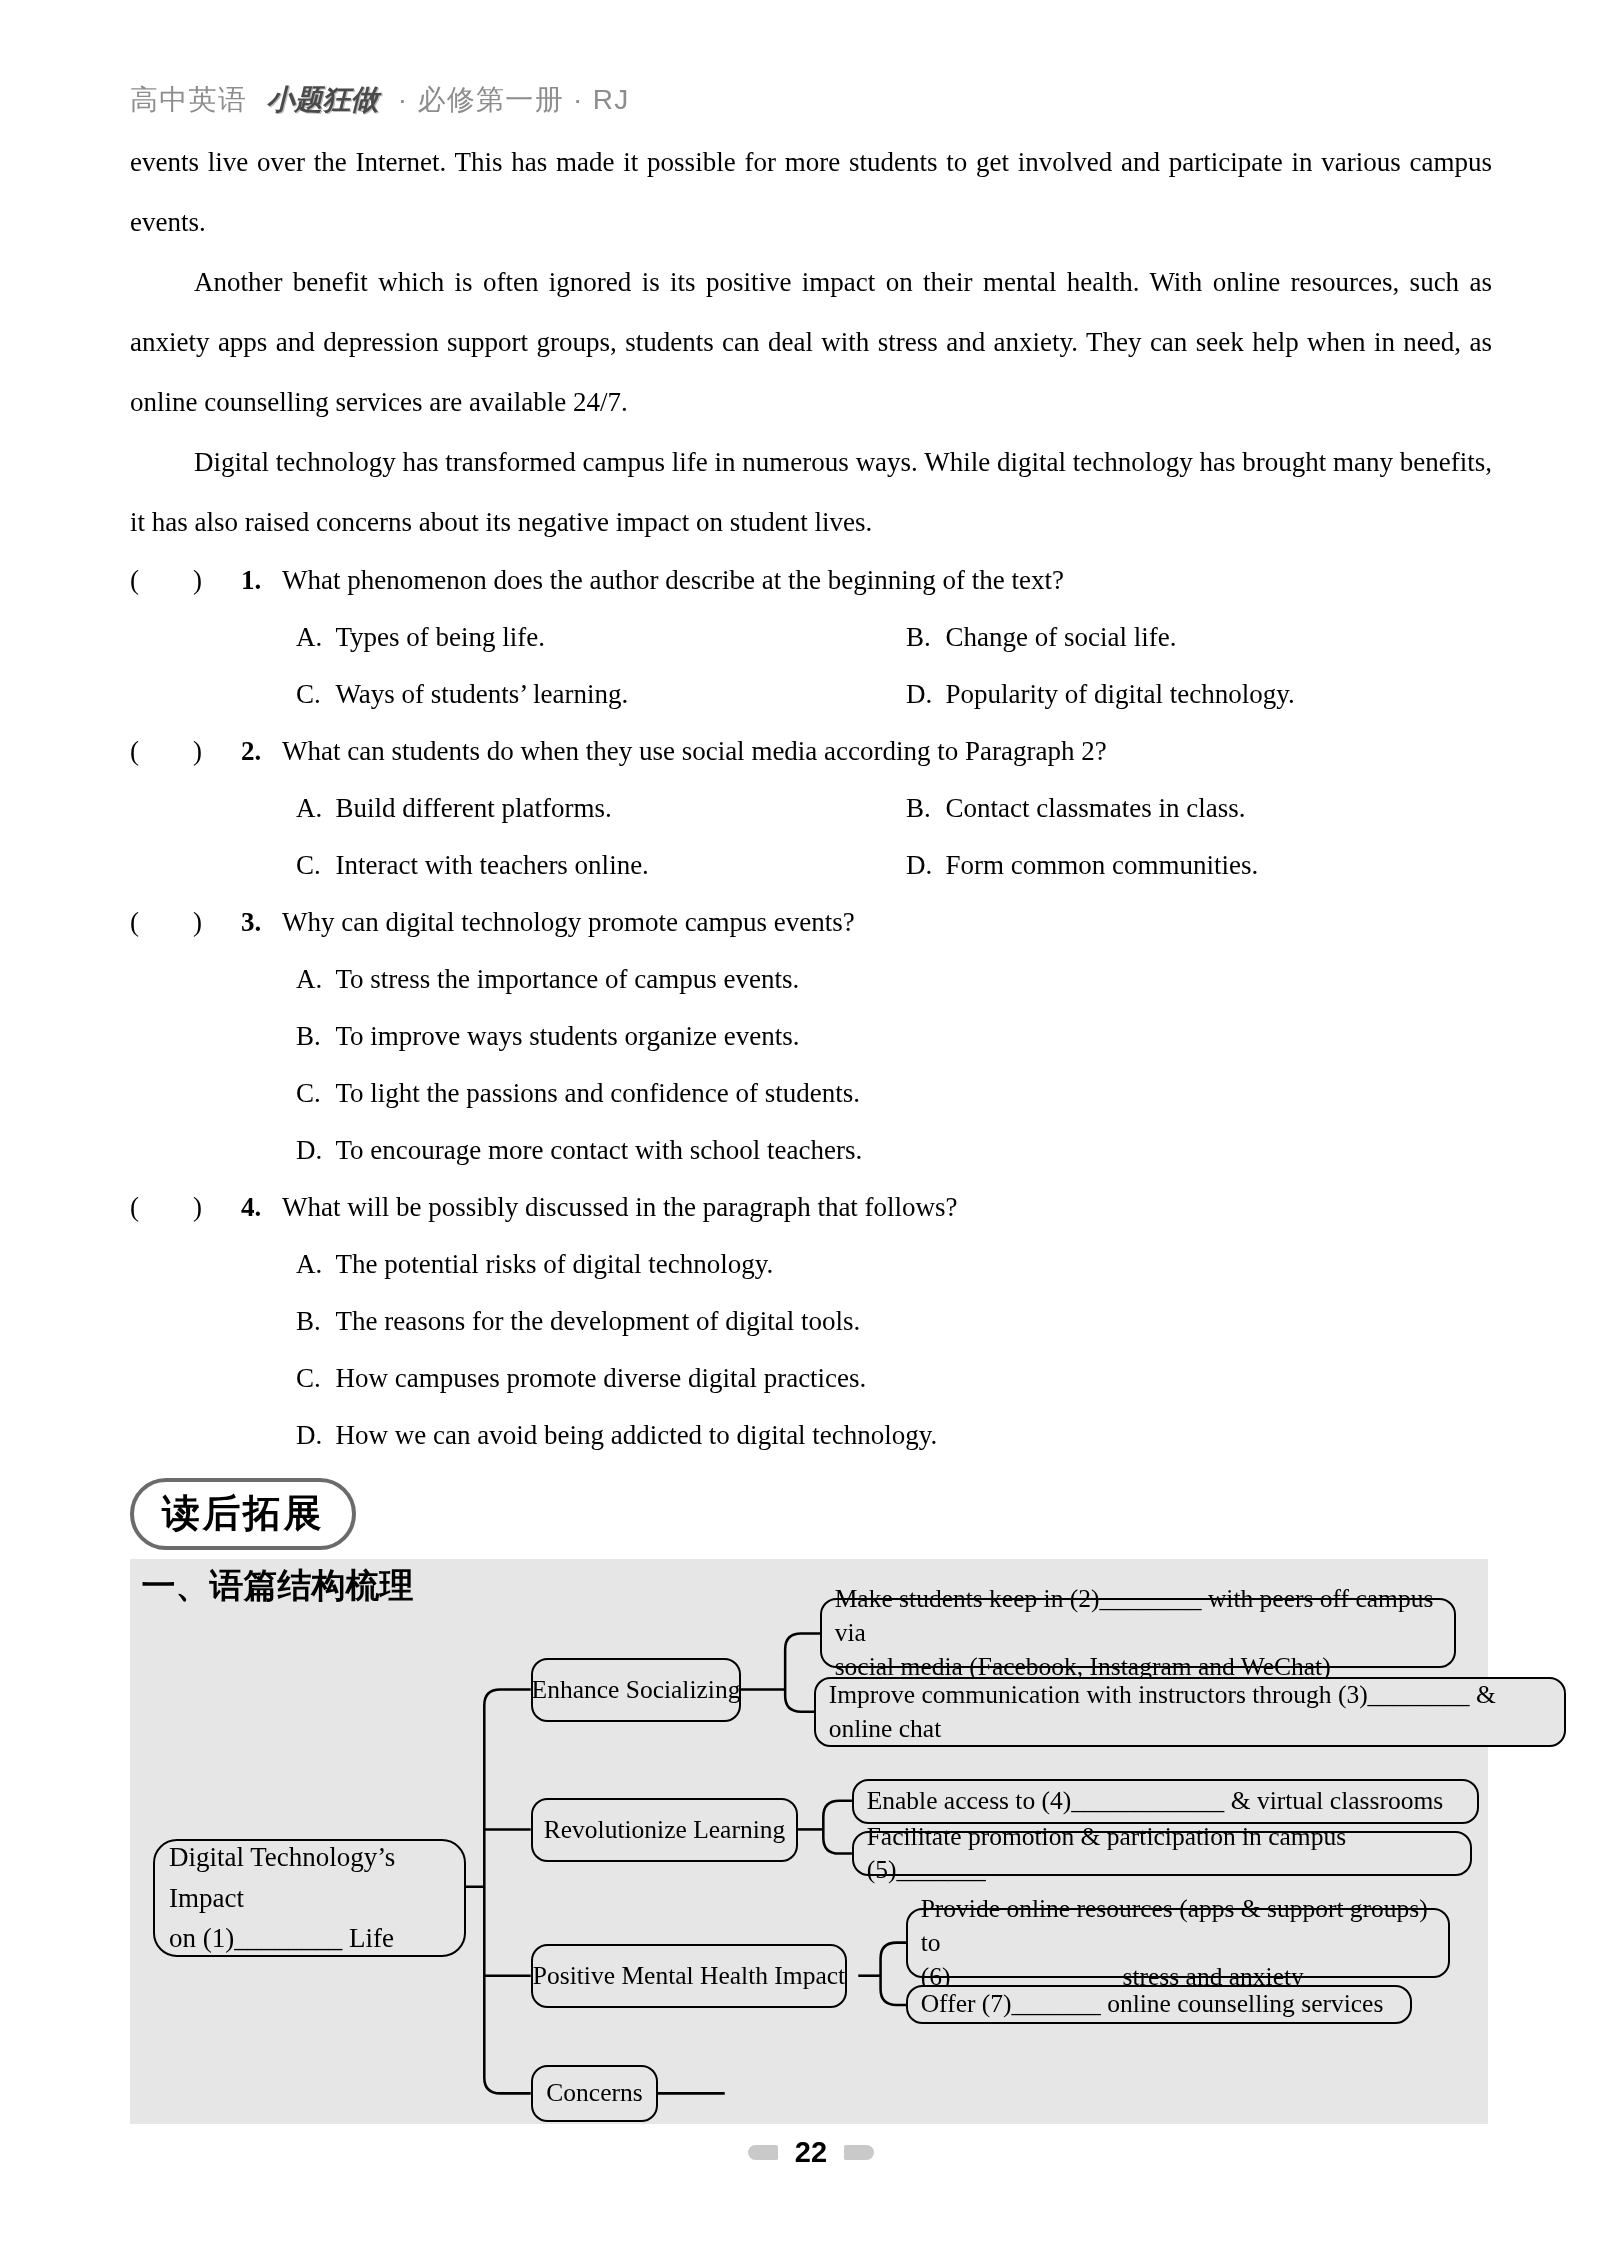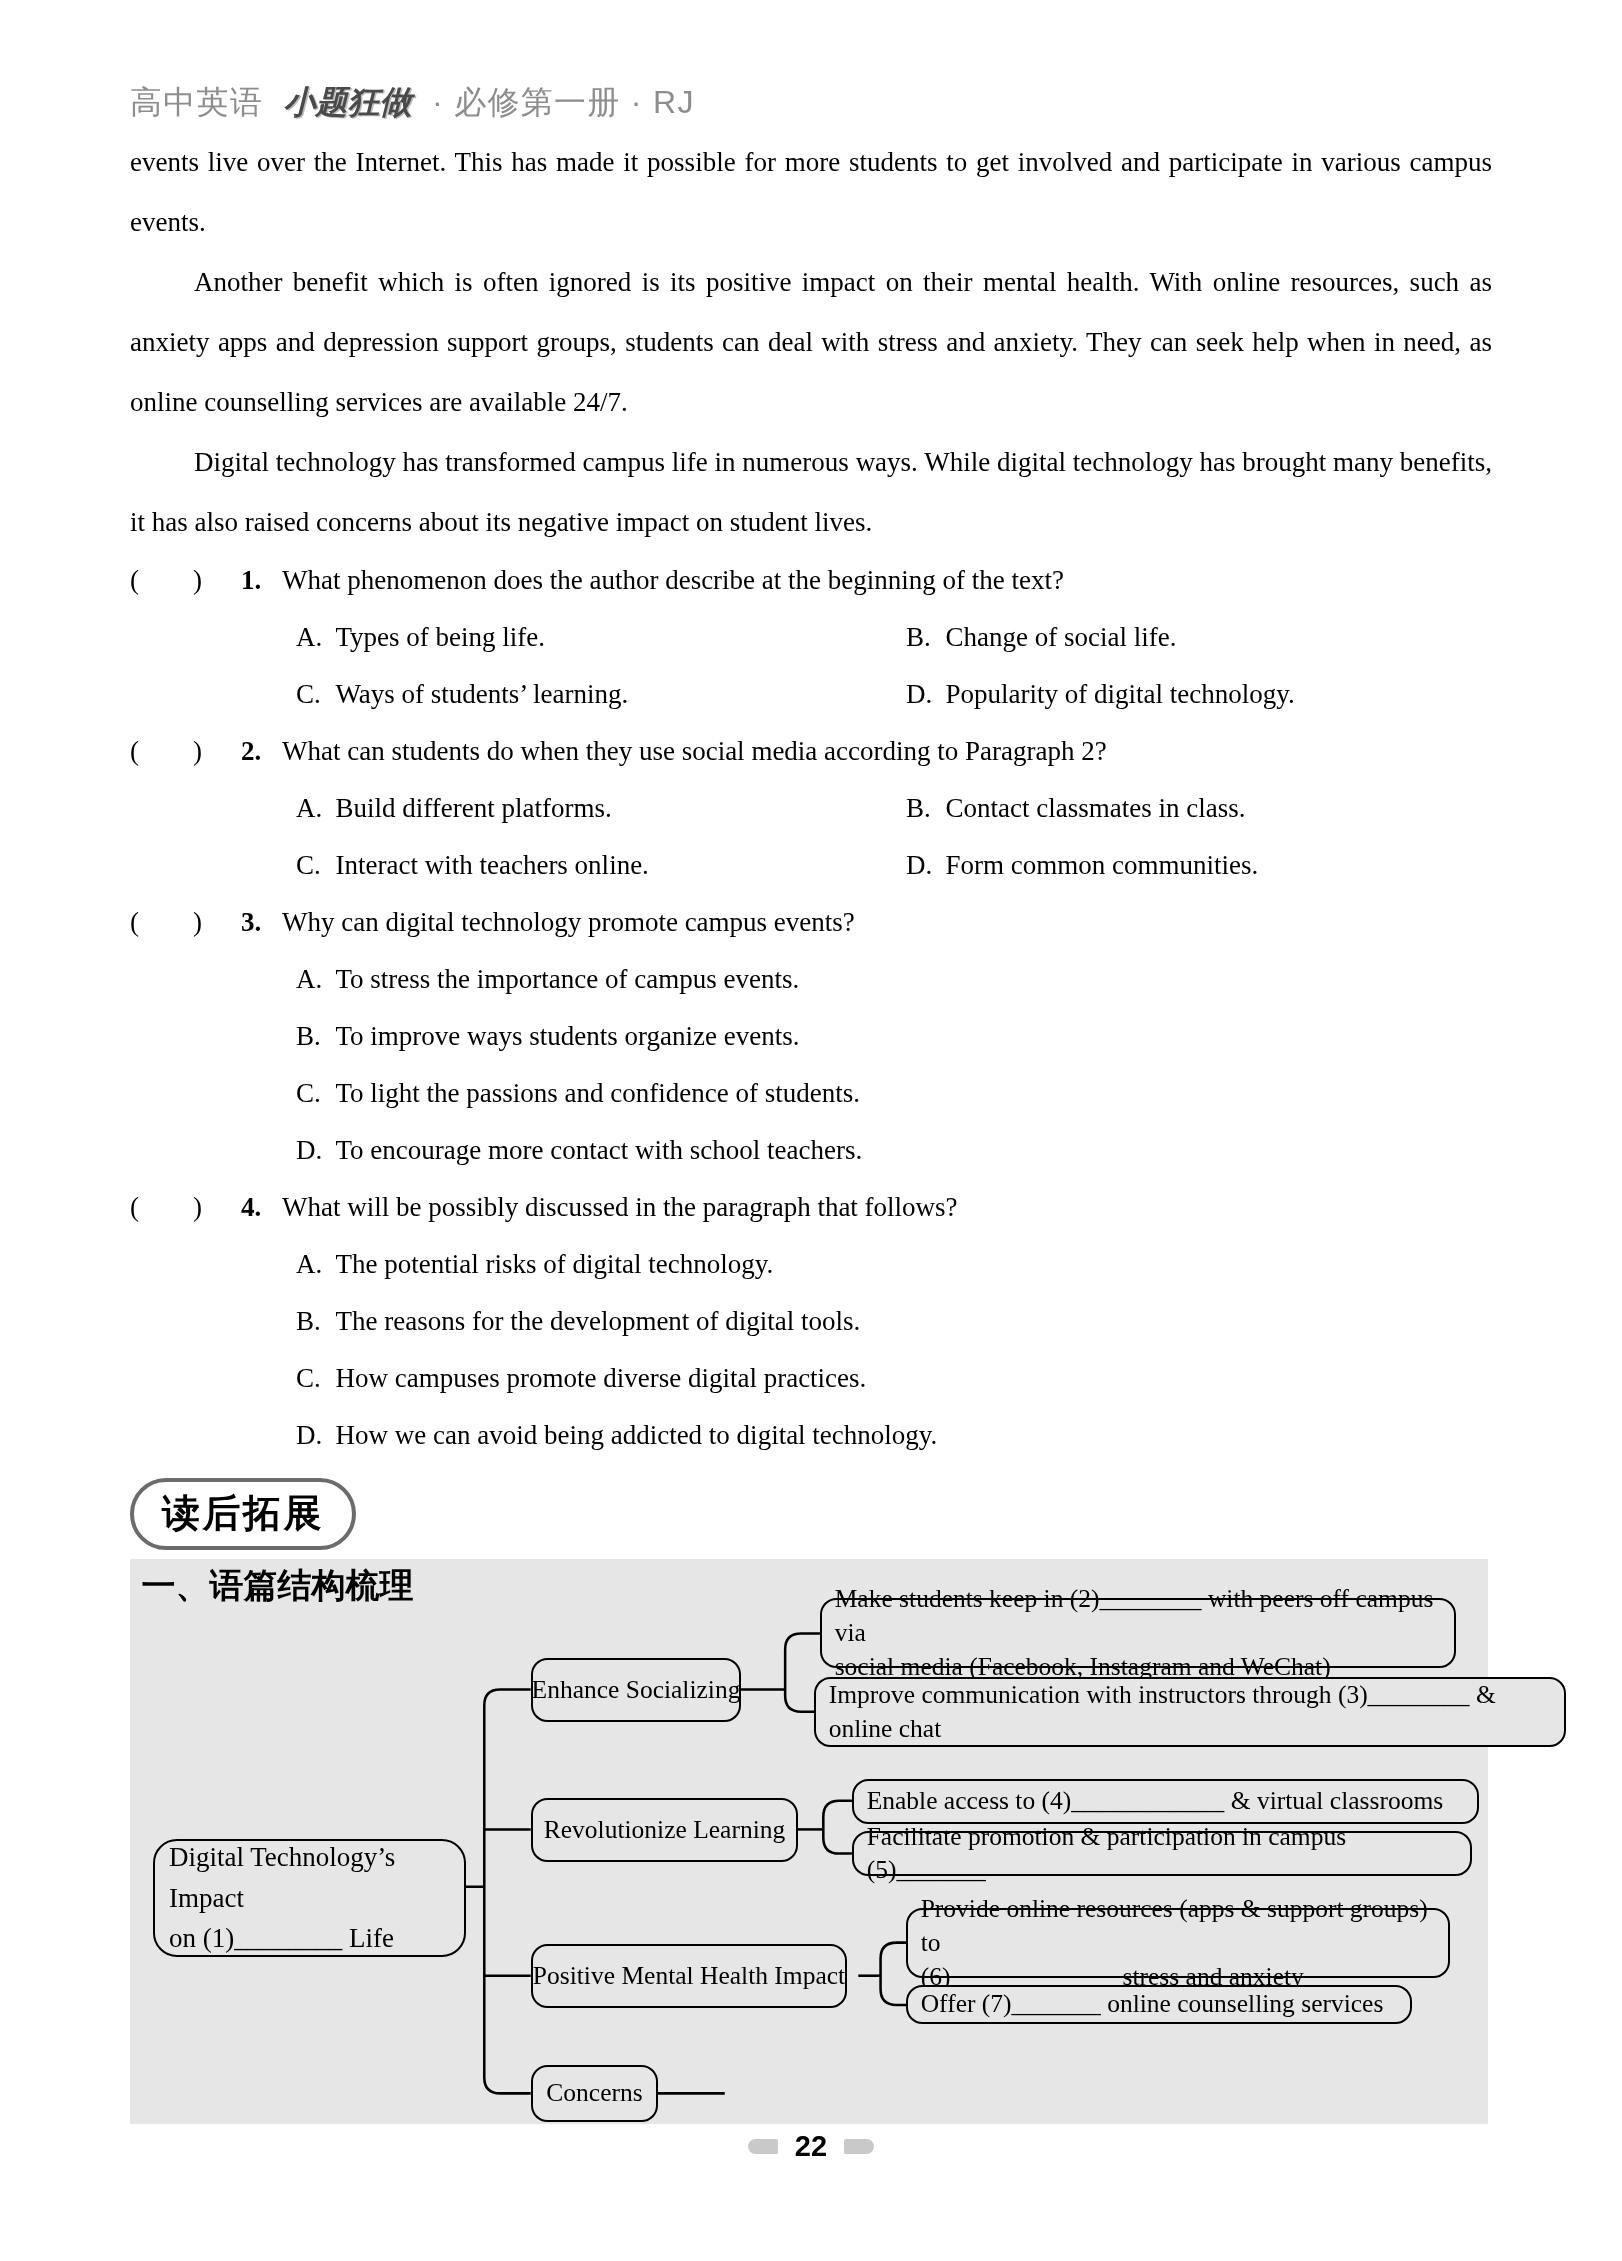--- a/index.html
+++ b/index.html
@@ -1,21 +1,21 @@
 <!DOCTYPE html>
 <html style="font-size:10.2px"><head>
 <meta charset="utf-8">
 <style>
   html,body{margin:0;padding:0;background:#ffffff;}
   .page{position:relative;width:1622px;height:2261px;background:#ffffff;overflow:hidden;
         font-family:"Liberation Serif",serif;color:#000;}
 
   
   .runhead{position:absolute;left:130px;top:81px;font-family:"Liberation Sans","DejaVu Sans",sans-serif;
-           font-size:32px;color:#8d8d8d;letter-spacing:1.3px;white-space:nowrap;}
+           font-size:28px;color:#8d8d8d;letter-spacing:1.3px;white-space:nowrap;}
   .runhead .brand{font-style:italic;font-weight:bold;color:#4a4a4a;margin:0 10.2px;
                   text-shadow:1.3px 1.3px 0 #bbb;letter-spacing:0;}
 
   
   .content{position:absolute;left:130px;top:132px;width:1362px;}
 
   .passage p{margin:0;font-size:27px;line-height:60px;text-align:justify;}
   .passage p.indent{text-indent:64px;}
 
   .questions{font-size:27px;line-height:57px;}
@@ -40,21 +40,21 @@
                  font-weight:bold;font-size:34px;color:#000;}
   .panel svg{position:absolute;left:0;top:0;}
   .dbox{position:absolute;border:2.5px solid #000;border-radius:16.5px;background:#e6e6e6;
         display:flex;align-items:center;box-sizing:border-box;
         font-size:25.5px;line-height:1.32;white-space:pre-line;}
   .dbox.center{justify-content:center;text-align:center;white-space:nowrap;}
   .dbox.leaf{padding:2.5px 12.7px;}
   .dbox.root{padding:2.5px 14px;font-size:27px;border-radius:19px;line-height:1.5;}
 
   
-  .footer{display:flex;justify-content:center;align-items:center;gap:16.5px;margin-top:6px;}
+  .footer{display:flex;justify-content:center;align-items:center;gap:16.5px;margin-top:12px;}
   .pill{width:30.5px;height:14.6px;background:#c9c9c9;}
   .pill.left{border-radius:7.6px 1.9px 1.9px 7.6px;}
   .pill.right{border-radius:1.9px 7.6px 7.6px 1.9px;}
   .pagenum{font-family:"Liberation Sans","DejaVu Sans",sans-serif;font-weight:bold;font-size:29px;}
 </style>
 </head>
 <body>
 
 <div class="page">
 

